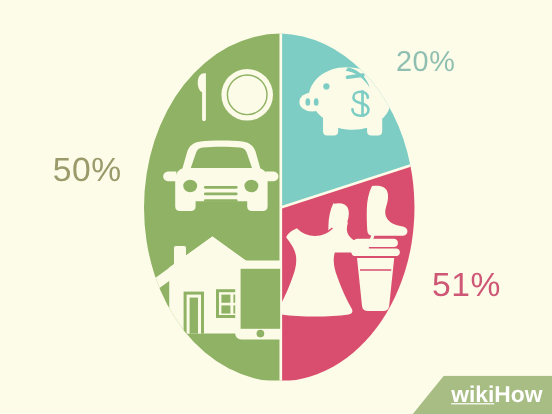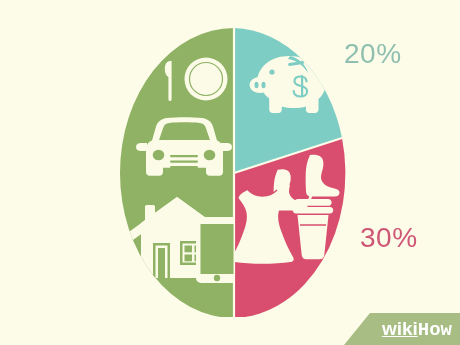--- a/index.html
+++ b/index.html
@@ -41,23 +41,23 @@
     white-space: nowrap;
     user-select: none;
   }
   .pct-50 {
     left: 44px;
     top: 126px;
     font-size: 28px;
     color: #9a9a6b;
   }
   .pct-20 {
-    left: 344px;
+    left: 330px;
     top: 38px;
-    font-size: 28px;
+    font-size: 24px;
     color: #8fbfb0;
   }
   .pct-30 {
     left: 360px;
     top: 222px;
     font-size: 28px;
     color: #cf5776;
   }
 
   
@@ -83,21 +83,21 @@
     right: 8px;
     bottom: 4px;
     font-family: "Liberation Serif", serif;
     font-size: 19px;
     font-weight: bold;
     color: #ffffff;
     letter-spacing: 0px;
     line-height: 22px;
   }
   .wm-wiki { font-family: "Liberation Sans", sans-serif; font-weight: bold; text-decoration: underline; }
-  .wm-how  { font-family: Liberation Mono, monospace; font-weight: bold; margin-top: 24px; }
+  .wm-how  { font-family: Liberation Sans, sans-serif; font-weight: bold; margin-top: 24px; }
 </style>
 </head>
 <body style="background: rgb(253, 252, 233);">
 
 <div id="canvas">
 
   <div class="pie-wrap">
     <svg class="pie-svg" width="228" height="290" viewBox="0 0 228 290">
 
       <defs>
@@ -261,22 +261,23 @@
 
           <path d="M177.5,188 l31,0 l-4.2,40 c-0.3,2.8 -2,4.2 -5,4.2 l-12.6,0
                    c-3,0 -4.7,-1.4 -5,-4.2 z"></path>
           <path d="M180,198 l26,0" fill="none" stroke="#d94e6e" stroke-width="1.3"></path>
         </g>
       </g>
 
     </svg>
   </div>
 
+  <div class="pct pct-50" style="color: rgb(154, 154, 107);">50%</div>
   <div class="pct pct-20" style="color: rgb(143, 191, 176);">20%</div>
-  <div class="pct pct-30" style="color: rgb(207, 87, 118);">30%</div>
+  <div class="pct pct-30" style="color: rgb(207, 87, 118);">51%</div>
 
   <div class="watermark">
     <div class="watermark-bg" style="background: rgb(167, 189, 132);"></div>
     <div class="watermark-text" style="color: rgb(255, 255, 255);">
       <span class="wm-wiki">wiki</span><span class="wm-how">How</span>
     </div>
   </div>
 
 </div>
 

